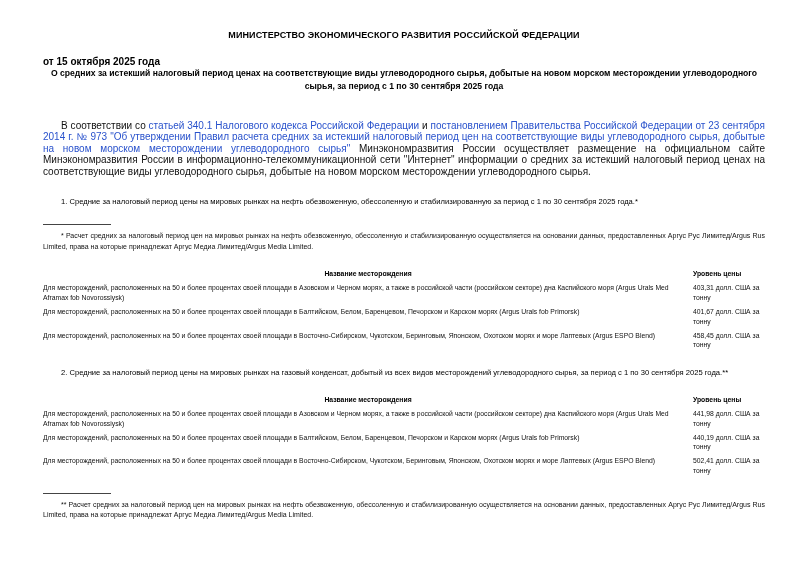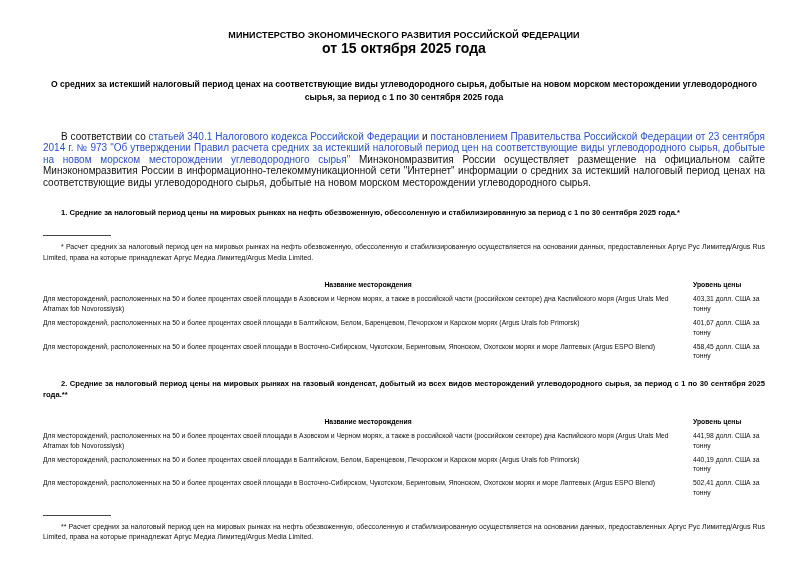--- a/index.html
+++ b/index.html
@@ -6,31 +6,31 @@
   body {
     width:807px; height:571px; overflow:hidden;
     font-family:"Liberation Sans", sans-serif;
     color:#000000;
     -webkit-font-smoothing:antialiased;
   }
   .page { position:relative; width:807px; height:415px; background:#fff; }
   .content { padding:30px 42px 0 43px; }
 
   .ministry { text-align:center; font-weight:bold; font-size:9px; letter-spacing:.1px; }
-  .date-line { text-align:center; font-weight:bold; font-size:14px; }
-  .subject  { text-align:center; font-weight:bold; font-size:8.6px; line-height:13px; margin-top:22px; }
+  .date-line { text-align:left; font-weight:bold; font-size:10px; margin-top:16px; }
+  .subject  { text-align:center; font-weight:bold; font-size:8.6px; line-height:13px; }
 
   .intro {
     margin-top:27px; font-size:10px; line-height:11.4px;
     text-align:justify; text-indent:18px; color:#111;
   }
   .doc-link { color:var(--link, #2952cc); cursor:pointer; text-decoration:none; }
 
   .section-heading {
-    margin-top:0; font-size:7.6px; font-weight:bold; line-height:11px;
+    margin-top:0; font-size:7.6px; font-weight:normal; line-height:11px;
     text-indent:18px; text-align:justify;
   }
   .sh1 { margin-top:19px; }
   .sh2 { margin-top:17px; }
 
   .fn-sep { width:68px; border:0; border-top:1px solid #444; margin:17px 0 6px 0; height:0; }
   .footnote {
     font-size:7px; line-height:10.6px; text-align:justify; text-indent:18px; color:#111;
   }
 

